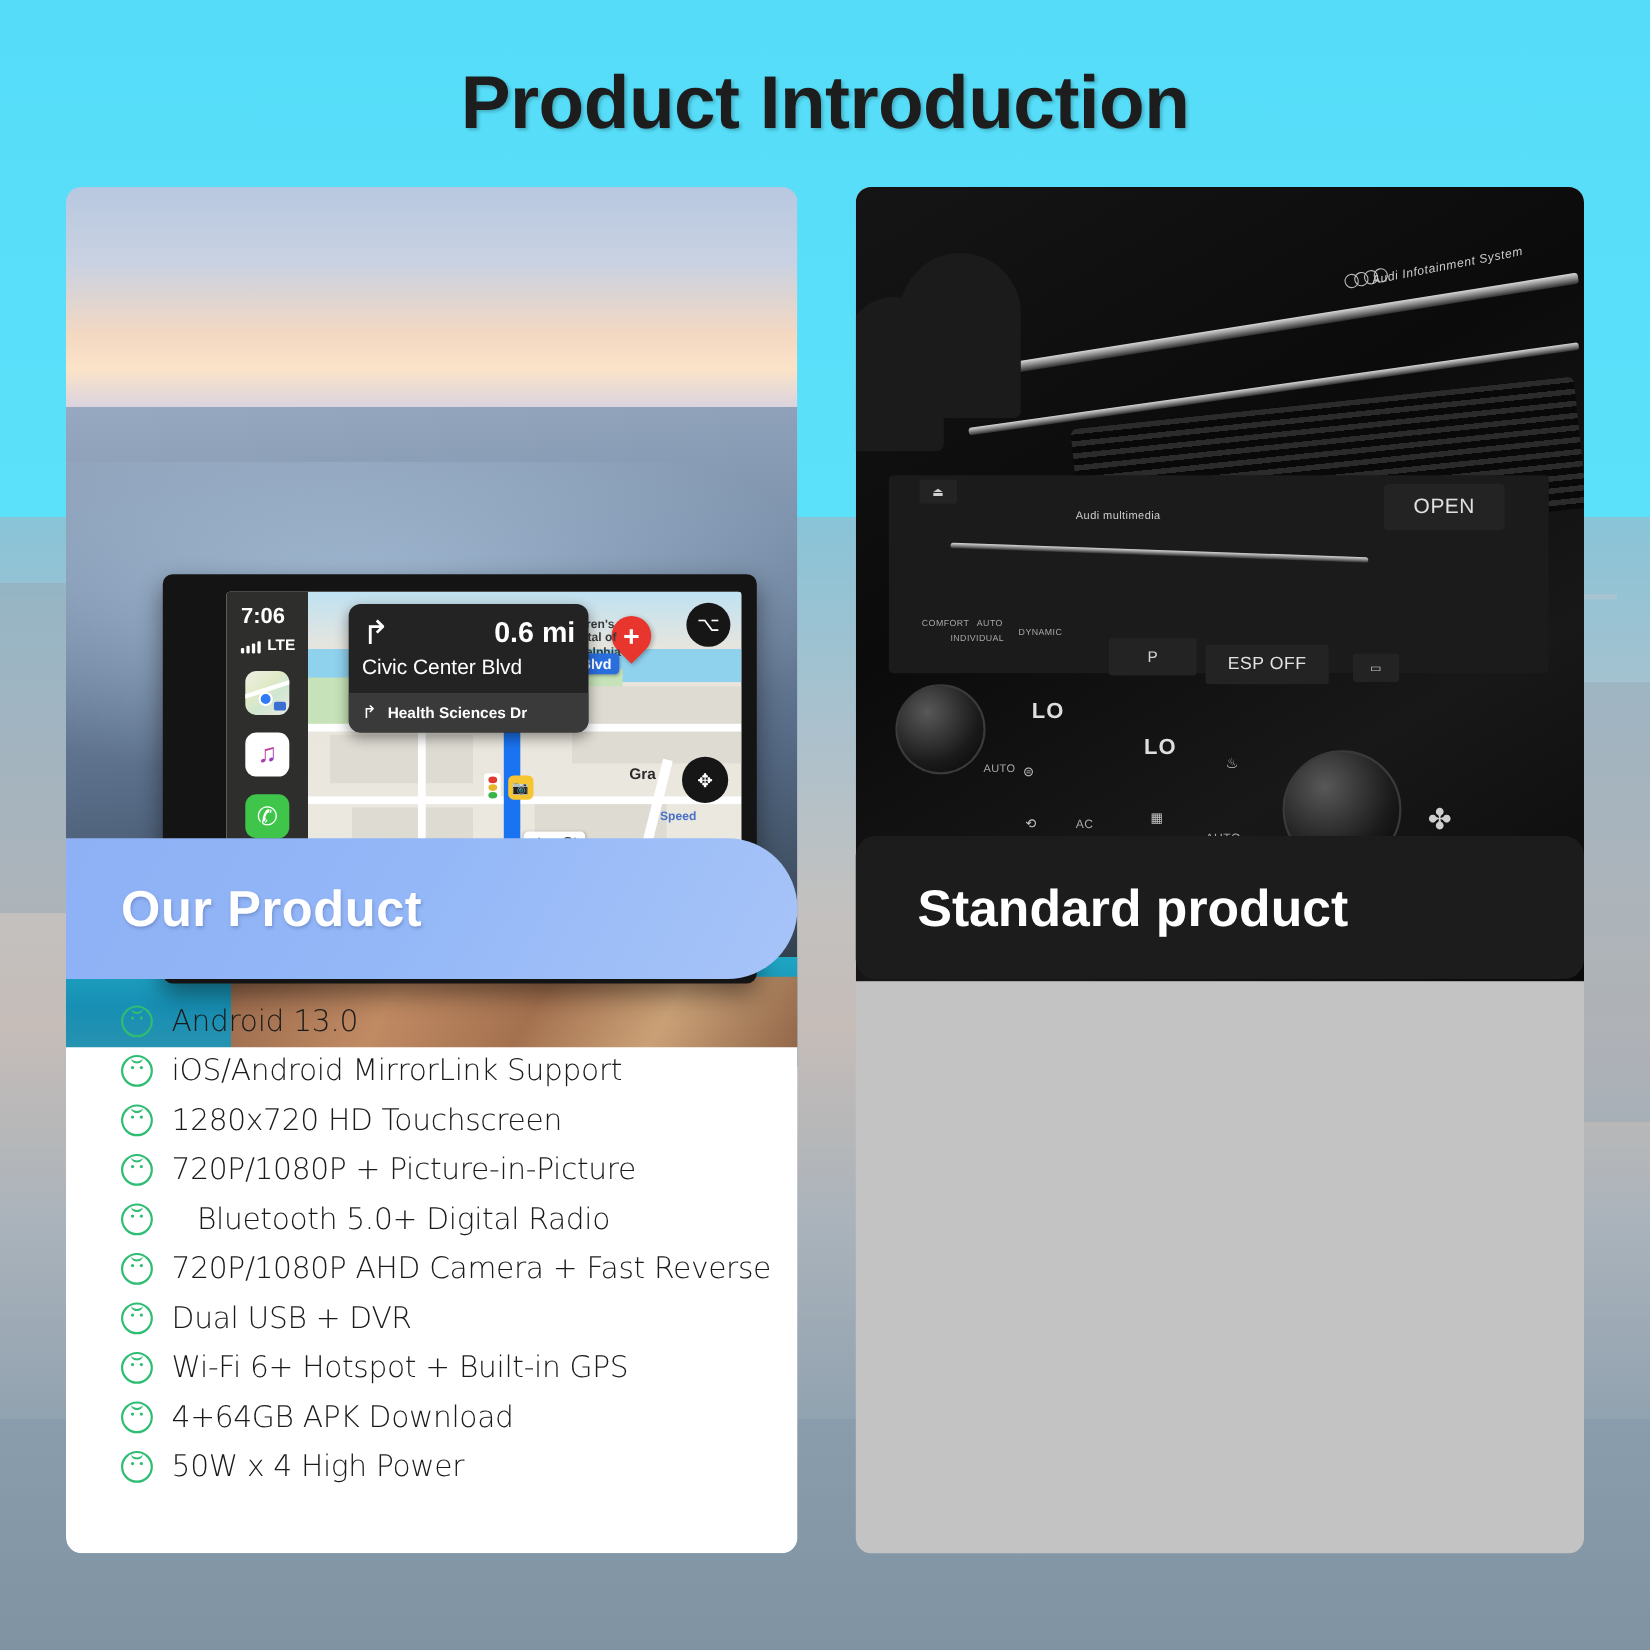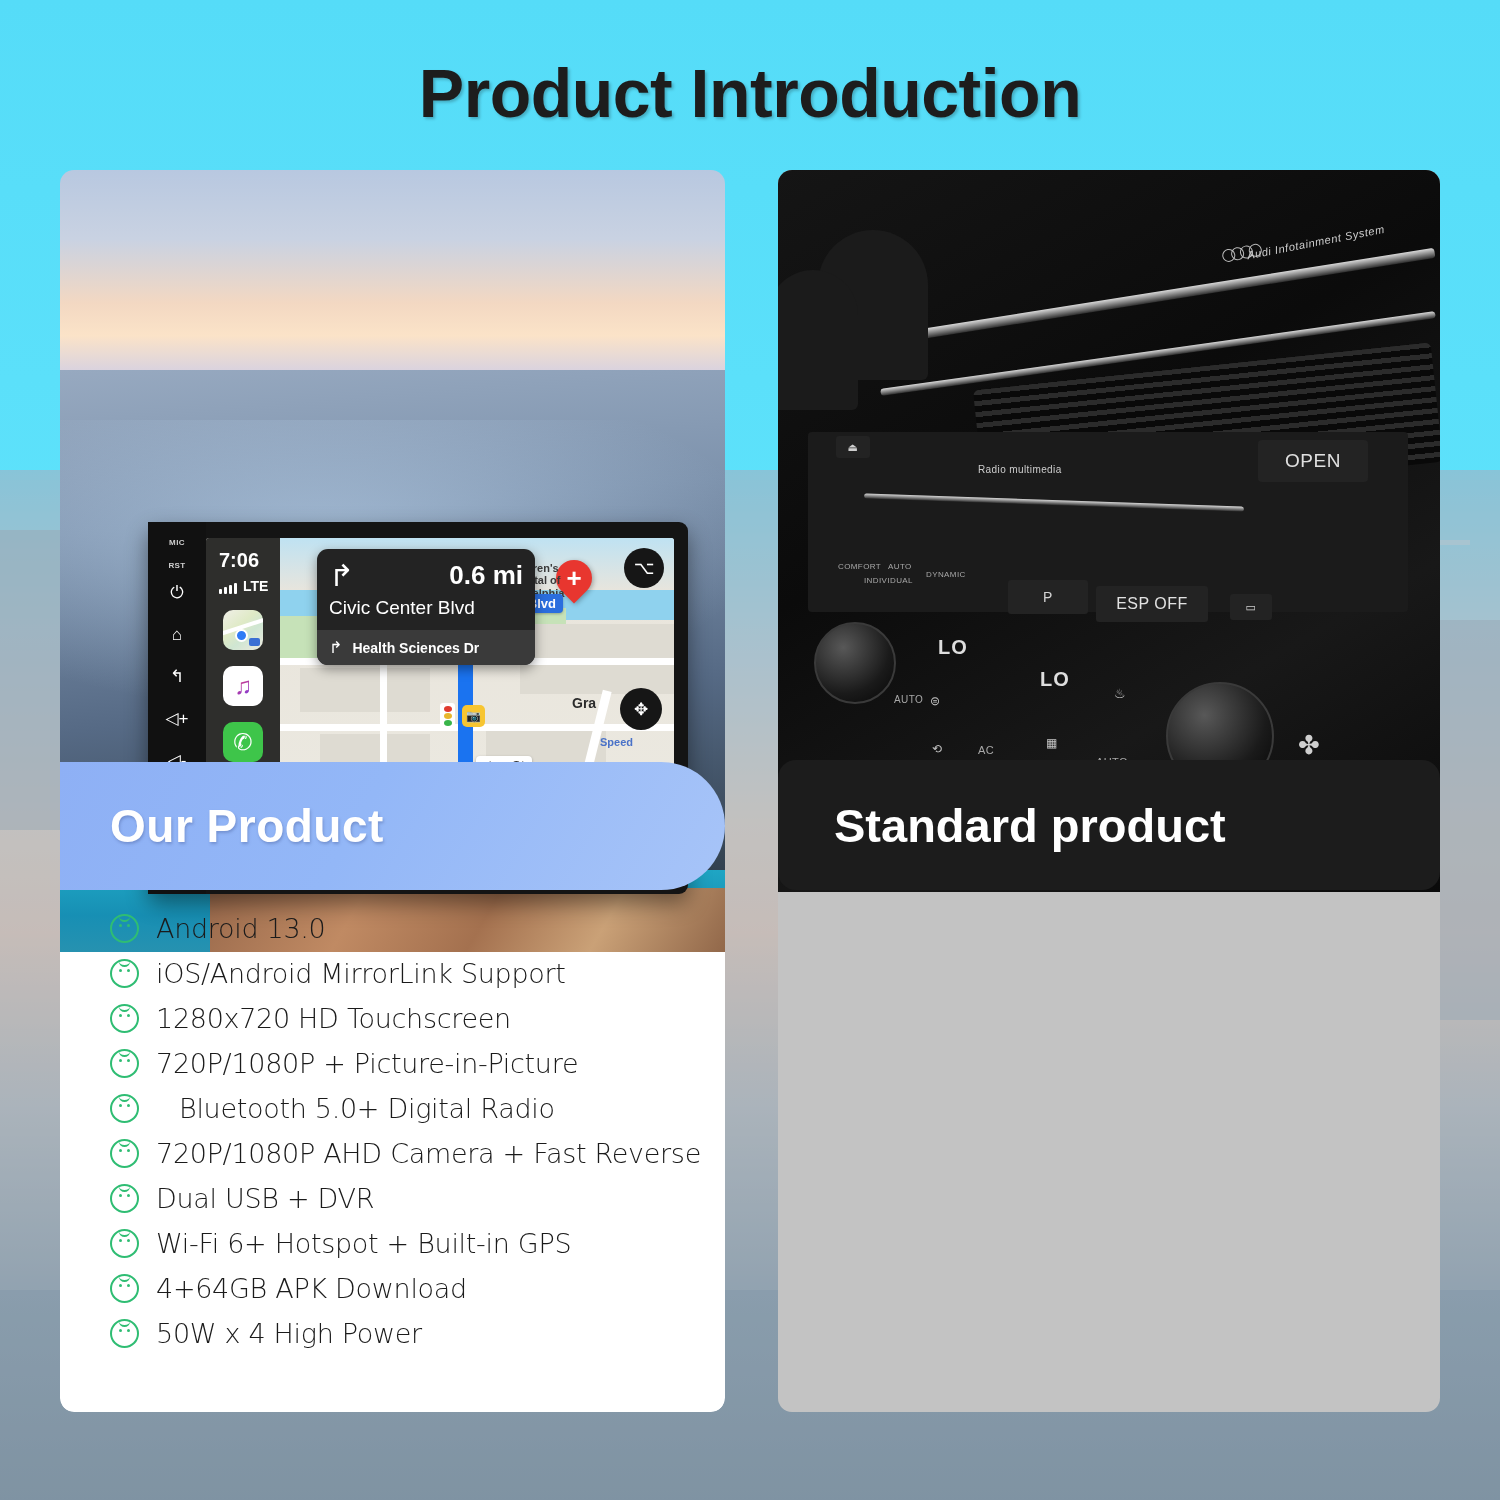--- a/index.html
+++ b/index.html
@@ -195,29 +195,20 @@
 <div id="left-card">
   <div id="left-photo">
     <div class="sky-bg"></div>
     <div class="dash-bg"></div>
     <div class="dash-glow"></div>
     <div class="sea"></div>
     <div class="rocks"></div>
   </div>
 
   <div id="head-unit">
-    <div id="hu-bezel">
-      <div class="bz-txt">MIC</div>
-      <div class="bz-txt">RST</div>
-      <div class="bz-ico">⏻</div>
-      <div class="bz-ico">⌂</div>
-      <div class="bz-ico">↰</div>
-      <div class="bz-ico">◁+</div>
-      <div class="bz-ico">◁-</div>
-    </div>
 
     <div id="hu-screen">
 
       <div id="cp-side">
         <div id="cp-time">7:06</div>
         <div id="cp-sig">
           <i style="height:5px"></i>
             <i style="height:7px"></i>
             <i style="height:9px"></i>
             <i style="height:11px"></i>
@@ -426,21 +417,21 @@
     <div class="panel-dk" style="left:-10px;top:100px;width:90px;height:140px;border-radius:45px 45px 6px 6px;"></div>
     <div id="audi-rings">
         <i></i>
         <i></i>
         <i></i>
         <i></i>
       </div>
     <div id="audi-logo">Audi Infotainment System</div>
 
     <div class="panel-dk" style="left:30px;top:262px;width:600px;height:180px;"></div>
-    <div class="tiny" style="left:200px;top:294px;font-size:10px;color:#cdcdcd;">Radio  multimedia</div>
+    <div class="tiny" style="left:200px;top:294px;font-size:10px;color:#cdcdcd;">Audi  multimedia</div>
     <div class="chrome" style="left:86px;top:330px;width:380px;height:5px;transform:rotate(2deg);"></div>
     <div class="btn-dk" style="left:480px;top:270px;width:110px;height:42px;border-radius:4px;color:#e0e0e0;font-size:19px;">OPEN</div>
     <div class="btn-dk" style="left:58px;top:266px;width:34px;height:22px;">⏏</div>
 
     <div class="tiny" style="left:60px;top:392px;">COMFORT</div>
     <div class="tiny" style="left:110px;top:392px;">AUTO</div>
     <div class="tiny" style="left:86px;top:406px;">INDIVIDUAL</div>
     <div class="tiny" style="left:148px;top:400px;">DYNAMIC</div>
     <div class="btn-dk" style="left:230px;top:410px;width:80px;height:34px;color:#d4d4d4;font-size:14px;">P</div>
     <div class="btn-dk" style="left:318px;top:416px;width:112px;height:36px;color:#e2e2e2;font-size:16px;">ESP OFF</div>

